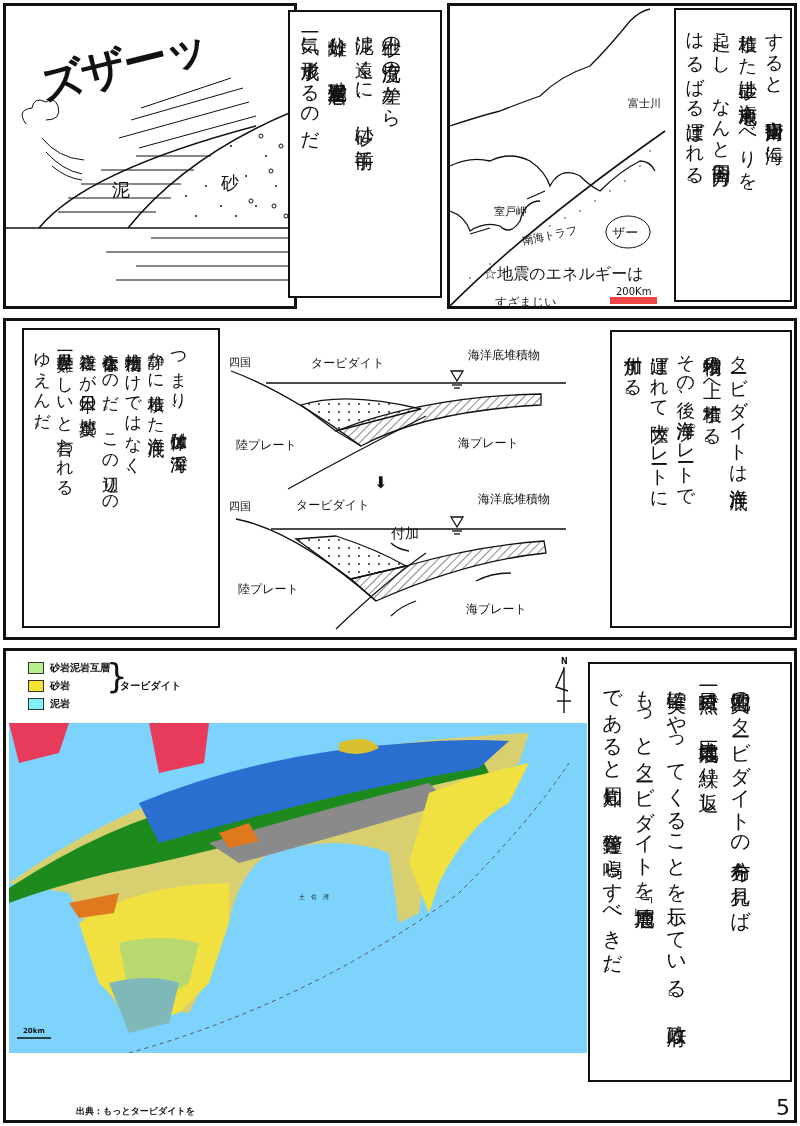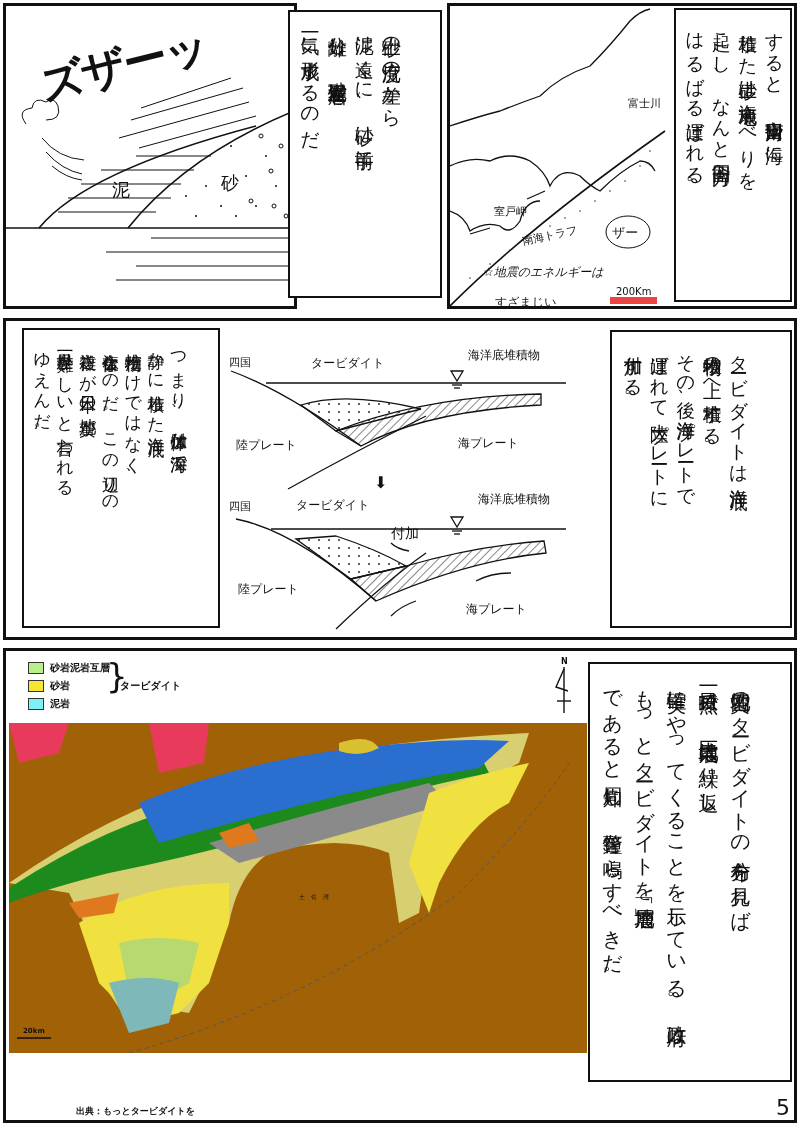--- a/index.html
+++ b/index.html
@@ -99,21 +99,21 @@
         <circle cx="60" cy="244" r="0.8"></circle>
         <circle cx="40" cy="258" r="0.8"></circle>
         <circle cx="20" cy="272" r="0.8"></circle>
     </g>
     <ellipse cx="178" cy="226" rx="22" ry="16" stroke="#111" fill="none"></ellipse>
   </svg>
   <span class="label" style="left:178px;top:90px;">富士川</span>
   <span class="label" style="left:44px;top:198px;">室戸岬</span>
   <span class="label" style="left:72px;top:222px;transform:rotate(-12deg);">南海トラフ</span>
   <span class="label" style="left:162px;top:218px;font-size:13px;text-align:center;">ザー</span>
-  <span class="label" style="left:33px;top:258px;font-size:12px;font-style:italic;">☆地震のエネルギーは</span>
+  <span class="label" style="left:33px;top:258px;font-size:16px;">☆地震のエネルギーは</span>
   <span class="label" style="left:45px;top:276px;font-size:12px;margin-top:12px;">すざまじい</span>
   <span class="label" style="left:160px;top:280px;font-size:10px;border-bottom:7px solid #ef4444;padding:0 6px;">200Km</span>
 </div>
 
 <div class="box" style="left:674px;top:8px;width:118px;height:294px;padding:10px 4px;">
   <div class="vtext" style="font-size:18.5px;height:270px;">
     <div>すると、富士川河口や海に</div>
     <div>堆積した土砂は海底地すべりを</div>
     <div>起こし、なんと四国方向へ</div>
     <div>はるばる運ばれる。</div>
@@ -208,21 +208,21 @@
 
   <span class="label" style="left:555px;top:6px;font-size:8px;font-weight:bold;">N</span>
   <svg width="20" height="50" viewBox="0 0 20 50" style="left:548px;top:14px;">
     <g stroke="#111" fill="none" stroke-width="1.4">
         <line x1="10" y1="2" x2="10" y2="48"></line>
         <path d="M10 4 L2 22 L14 26"></path>
         <line x1="3" y1="36" x2="17" y2="36"></line>
       </g>
   </svg>
 
-  <div style="position:absolute;left:3px;top:72px;width:578px;height:330px;background:#a16207;overflow:hidden;">
+  <div style="position:absolute;left:3px;top:72px;width:578px;height:330px;background:#7dd3fc;overflow:hidden;">
     <svg width="578" height="330" viewBox="0 0 578 330" style="left:0;top:0;">
       <path d="M0 160 Q100 90 200 60 Q320 20 520 10 L510 40 Q470 60 420 120 L410 190 L390 200 L380 130 Q330 110 260 130 Q230 150 220 200 L200 250 L180 290 L150 285 L120 300 L100 270 L80 210 L60 170 Z" fill="#d8d070"></path>
       <path d="M0 165 Q100 100 190 80 Q280 50 360 40 Q420 30 470 30 L480 50 Q380 70 300 100 Q200 130 100 150 Q40 165 0 180 Z" fill="#1c8a1c"></path>
       <path d="M130 80 Q250 30 400 20 Q450 15 500 18 L470 45 Q380 60 300 80 Q220 100 150 120 Z" fill="#2a6fd0"></path>
       <path d="M200 120 Q300 90 420 60 L440 80 Q340 110 230 140 Z" fill="#8a8a8a"></path>
       <path d="M70 200 Q130 160 220 160 L220 200 L200 260 L170 290 L130 300 L90 260 Z" fill="#f0e040"></path>
       <path d="M420 70 Q470 50 520 40 L500 80 Q460 100 430 160 L420 190 L400 140 Z" fill="#f0e040"></path>
       <path d="M110 220 Q150 210 190 220 L180 260 Q150 280 120 270 Z" fill="#b8d870"></path>
       <path d="M100 260 Q140 250 170 260 L160 300 L120 310 Z" fill="#7fb8b8"></path>
       <path d="M140 0 L200 0 L195 40 L150 50 Z" fill="#e83a5a"></path>

